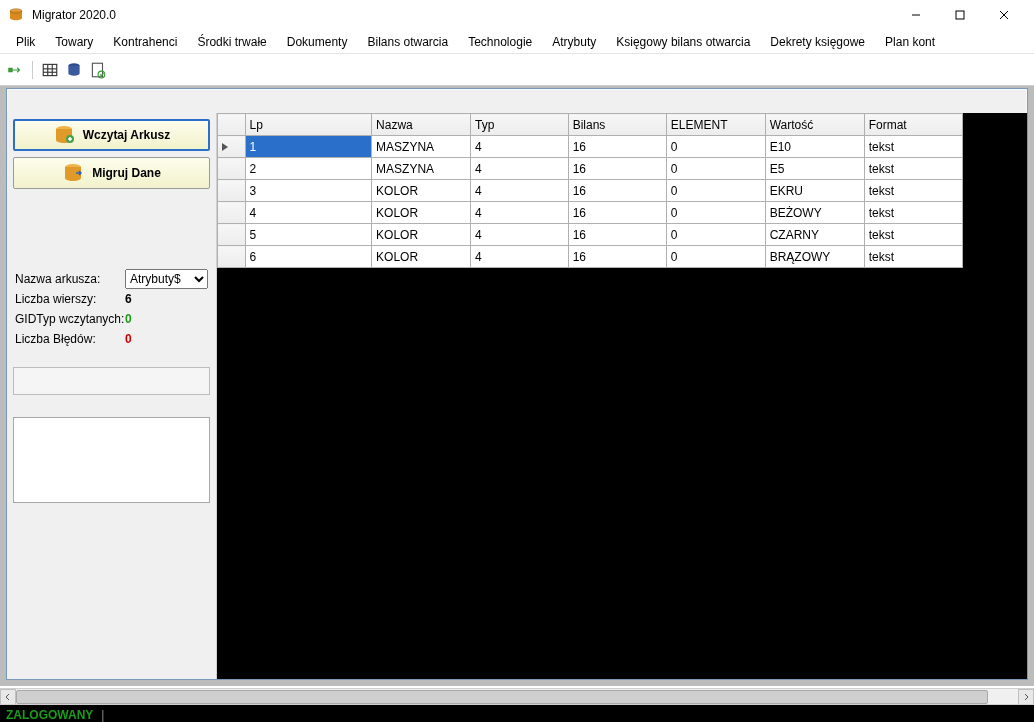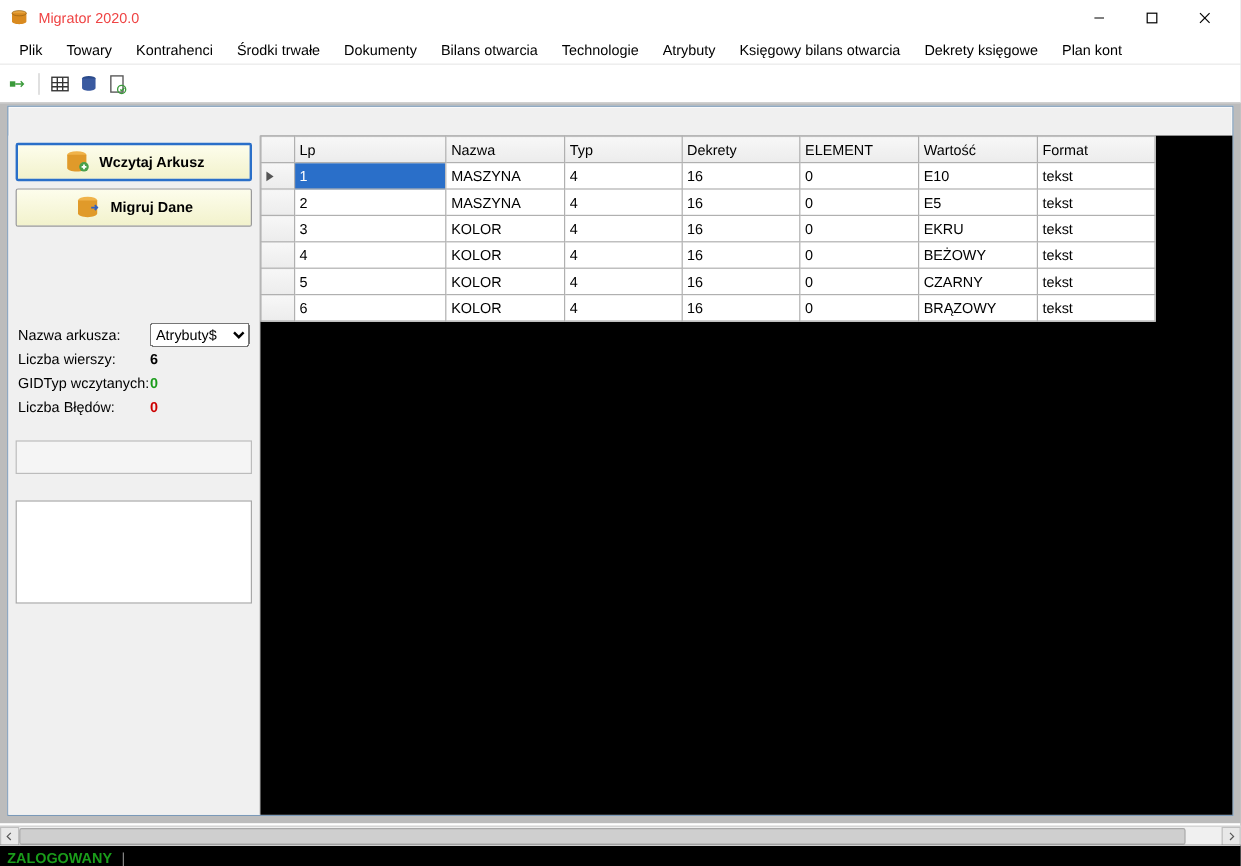--- a/index.html
+++ b/index.html
@@ -1,21 +1,21 @@
 <!DOCTYPE html>
 <html><head>
 <meta charset="utf-8">
 <style>
   * { box-sizing: border-box; margin: 0; padding: 0; font-family: "Segoe UI", Tahoma, sans-serif; font-size: 12px; }
   body { background: #fff; width: 1034px; height: 722px; overflow: hidden; position: relative; }
 
   
   .titlebar { height: 30px; display: flex; align-items: center; padding: 0 8px; background: #fff; }
   .titlebar .app-icon { width: 16px; height: 16px; margin-right: 8px; }
-  .titlebar .title { flex: 1; font-size: 12px; color: #ef4444; }
+  .titlebar .title { flex: 1; font-size: 12px; color: #000000; }
   .titlebar .winbtn { width: 44px; height: 28px; display: flex; align-items: center; justify-content: center; }
   .titlebar .winbtn svg { width: 10px; height: 10px; }
 
   
   .menubar { height: 24px; background: #fff; display: flex; align-items: center; padding: 0 6px; border-bottom: 1px solid #e5e5e5; }
   .menubar .menu-item { padding: 4px 10px; cursor: default; }
 
   
   .toolbar { height: 32px; display: flex; align-items: center; padding: 0 6px; gap: 6px; background: #fff; border-bottom: 1px solid #d0d0d0; }
   .toolbar .tbtn { width: 18px; height: 18px; display:flex; align-items:center; justify-content:center; }
@@ -205,21 +205,21 @@
 
       <div class="grid-area">
         <div class="grid-wrap">
           <table class="grid">
             <thead>
               <tr>
                 <th class="rowhdr"></th>
                 <th style="width:130px">Lp</th>
                 <th style="width:100px">Nazwa</th>
                 <th style="width:100px">Typ</th>
-                <th style="width:100px">Dekrety</th>
+                <th style="width:100px">Bilans</th>
                 <th style="width:100px">ELEMENT</th>
                 <th style="width:100px">Wartość</th>
                 <th style="width:100px">Format</th>
               </tr>
             </thead>
             <tbody id="grid-body">
                 <tr>
                   <td class="rowhdr-cell"><span class="tri"></span></td>
                   <td class="selected">1</td>
                   <td>MASZYNA</td>

